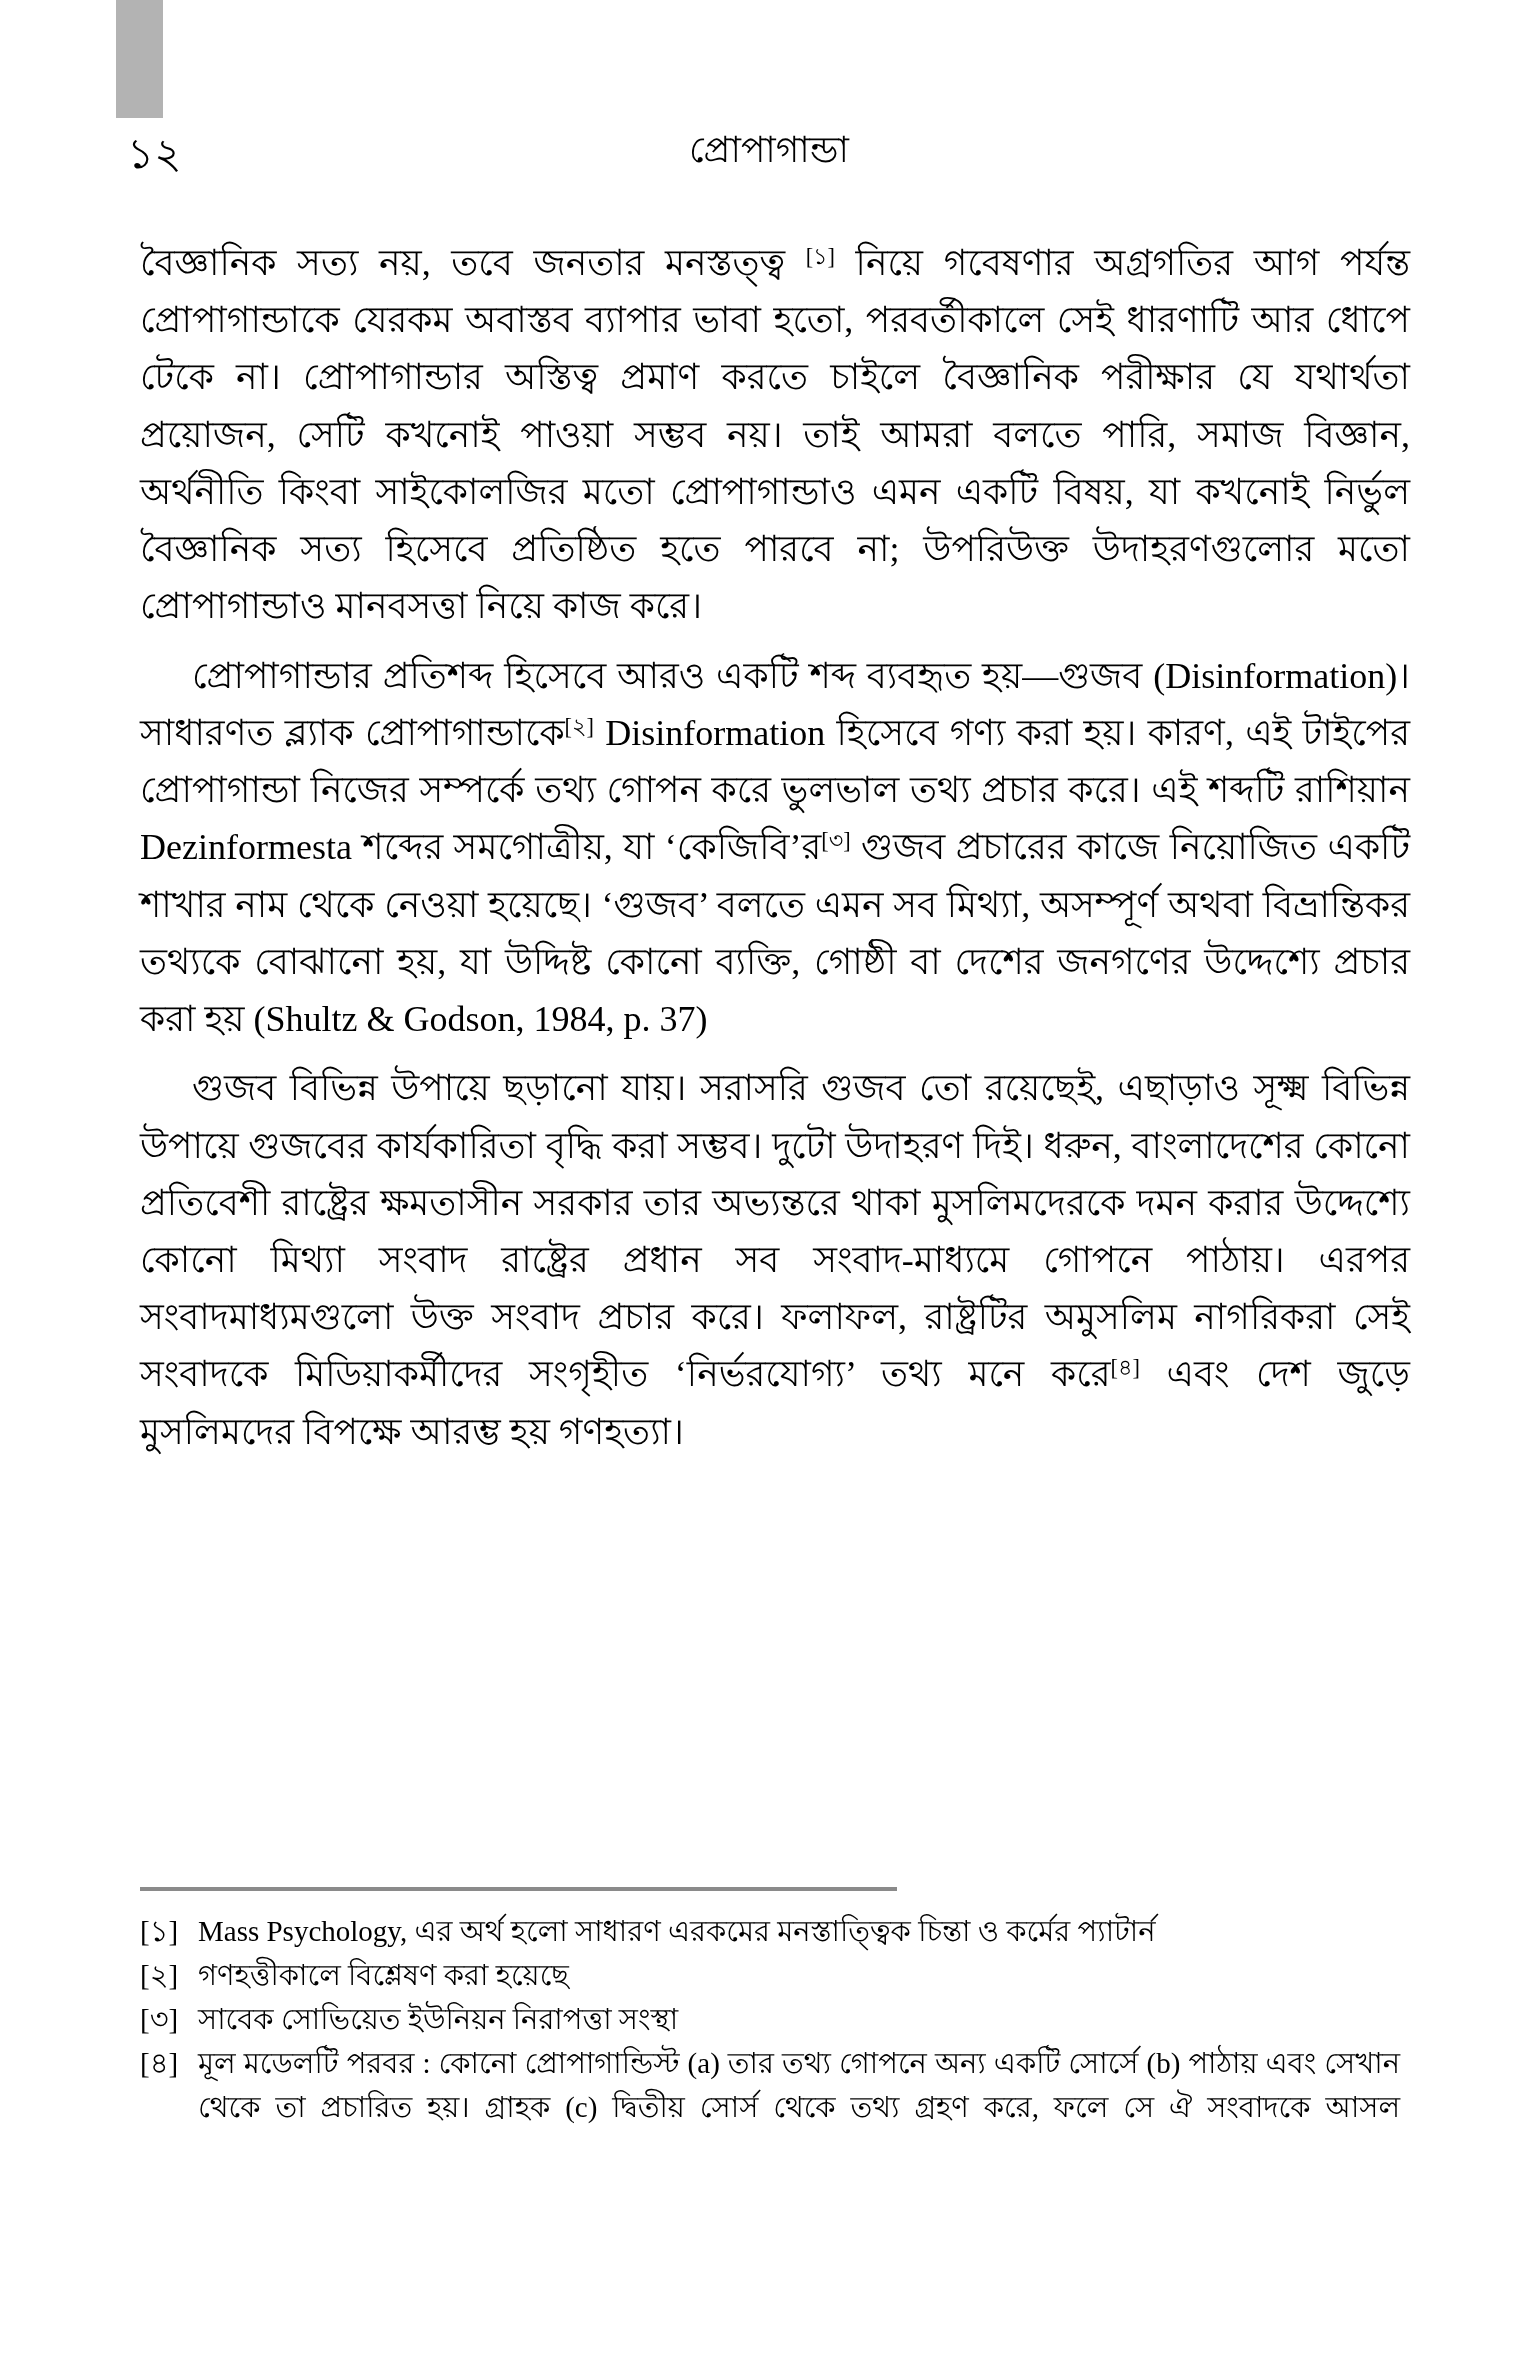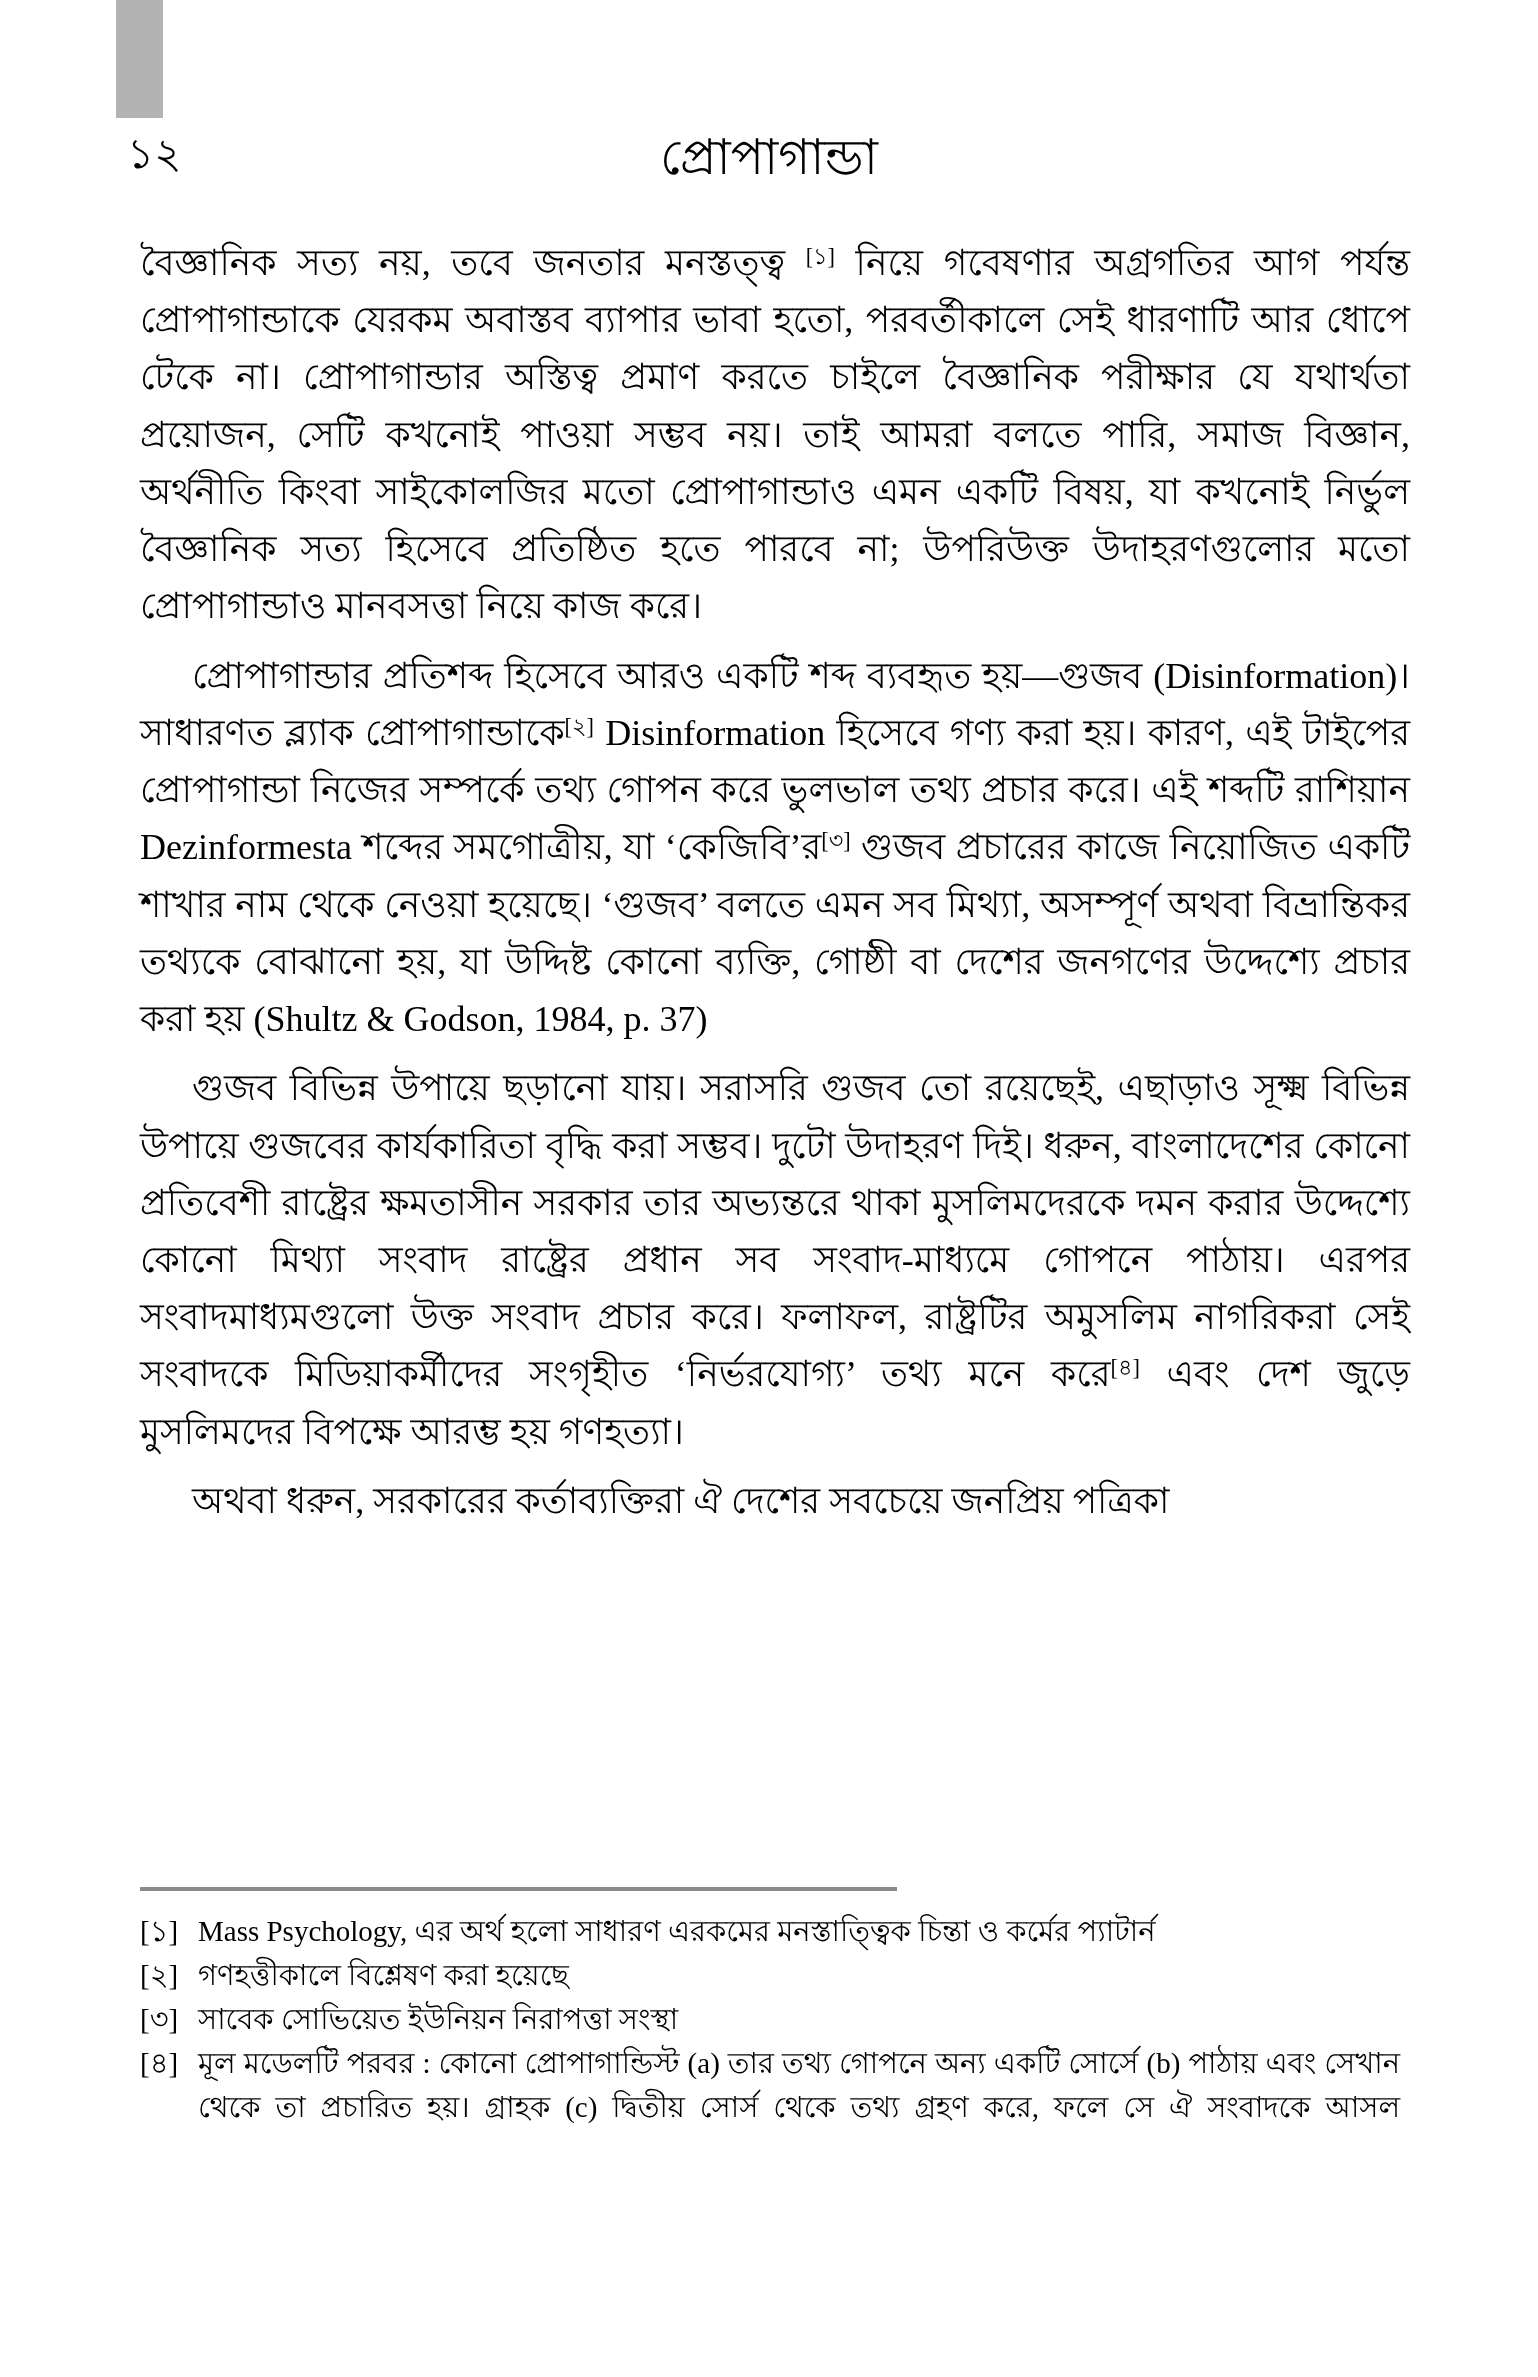--- a/index.html
+++ b/index.html
@@ -35,21 +35,21 @@
   .page-number {
     position: absolute;
     left: -13px;
     top: 0;
     font-size: 42px;
     line-height: 1.2;
   }
   .header-title {
     margin: 0;
     text-align: center;
-    font-size: 49px;
+    font-size: 36px;
     font-weight: normal;
     line-height: 1.2;
   }
   .body-text {
     position: absolute;
     left: 140px;
     right: 128px;
     top: 235px;
     font-size: 36px;
     line-height: 1.59;
@@ -103,21 +103,20 @@
 
   <div class="page-header">
     <span class="page-number">১২</span>
     <h1 class="header-title">প্রোপাগান্ডা</h1>
   </div>
 
   <div class="body-text">
       <p class="para">বৈজ্ঞানিক সত্য নয়, তবে জনতার মনস্তত্ত্ব <sup class="fnref">[১]</sup> নিয়ে গবেষণার অগ্রগতির আগ পর্যন্ত প্রোপাগান্ডাকে যেরকম অবাস্তব ব্যাপার ভাবা হতো, পরবর্তীকালে সেই ধারণাটি আর ধোপে টেকে না। প্রোপাগান্ডার অস্তিত্ব প্রমাণ করতে চাইলে বৈজ্ঞানিক পরীক্ষার যে যথার্থতা প্রয়োজন, সেটি কখনোই পাওয়া সম্ভব নয়। তাই আমরা বলতে পারি, সমাজ বিজ্ঞান, অর্থনীতি কিংবা সাইকোলজির মতো প্রোপাগান্ডাও এমন একটি বিষয়, যা কখনোই নির্ভুল বৈজ্ঞানিক সত্য হিসেবে প্রতিষ্ঠিত হতে পারবে না; উপরিউক্ত উদাহরণগুলোর মতো প্রোপাগান্ডাও মানবসত্তা নিয়ে কাজ করে।</p>
       <p class="para indent">প্রোপাগান্ডার প্রতিশব্দ হিসেবে আরও একটি শব্দ ব্যবহৃত হয়—গুজব (Disinformation)। সাধারণত ব্ল্যাক প্রোপাগান্ডাকে<sup class="fnref">[২]</sup> Disinformation হিসেবে গণ্য করা হয়। কারণ, এই টাইপের প্রোপাগান্ডা নিজের সম্পর্কে তথ্য গোপন করে ভুলভাল তথ্য প্রচার করে। এই শব্দটি রাশিয়ান Dezinformesta শব্দের সমগোত্রীয়, যা ‘কেজিবি’র<sup class="fnref">[৩]</sup> গুজব প্রচারের কাজে নিয়োজিত একটি শাখার নাম থেকে নেওয়া হয়েছে। ‘গুজব’ বলতে এমন সব মিথ্যা, অসম্পূর্ণ অথবা বিভ্রান্তিকর তথ্যকে বোঝানো হয়, যা উদ্দিষ্ট কোনো ব্যক্তি, গোষ্ঠী বা দেশের জনগণের উদ্দেশ্যে প্রচার করা হয় (Shultz &amp; Godson, 1984, p. 37)</p>
       <p class="para indent">গুজব বিভিন্ন উপায়ে ছড়ানো যায়। সরাসরি গুজব তো রয়েছেই, এছাড়াও সূক্ষ্ম বিভিন্ন উপায়ে গুজবের কার্যকারিতা বৃদ্ধি করা সম্ভব। দুটো উদাহরণ দিই। ধরুন, বাংলাদেশের কোনো প্রতিবেশী রাষ্ট্রের ক্ষমতাসীন সরকার তার অভ্যন্তরে থাকা মুসলিমদেরকে দমন করার উদ্দেশ্যে কোনো মিথ্যা সংবাদ রাষ্ট্রের প্রধান সব সংবাদ-মাধ্যমে গোপনে পাঠায়। এরপর সংবাদমাধ্যমগুলো উক্ত সংবাদ প্রচার করে। ফলাফল, রাষ্ট্রটির অমুসলিম নাগরিকরা সেই সংবাদকে মিডিয়াকর্মীদের সংগৃহীত ‘নির্ভরযোগ্য’ তথ্য মনে করে<sup class="fnref">[৪]</sup> এবং দেশ জুড়ে মুসলিমদের বিপক্ষে আরম্ভ হয় গণহত্যা।</p>
-      <p class="para indent">অথবা ধরুন, সরকারের কর্তাব্যক্তিরা ঐ দেশের সবচেয়ে জনপ্রিয় পত্রিকা</p>
     </div>
 
   <div class="footnote-separator" style="background: rgb(138, 138, 138);"></div>
 
   <div class="footnotes">
       <div class="footnote">
         <span class="fn-marker">[১]</span>
         <span class="fn-text">Mass Psychology, এর অর্থ হলো সাধারণ এরকমের মনস্তাত্ত্বিক চিন্তা ও কর্মের প্যাটার্ন</span>
       </div>
       <div class="footnote">

